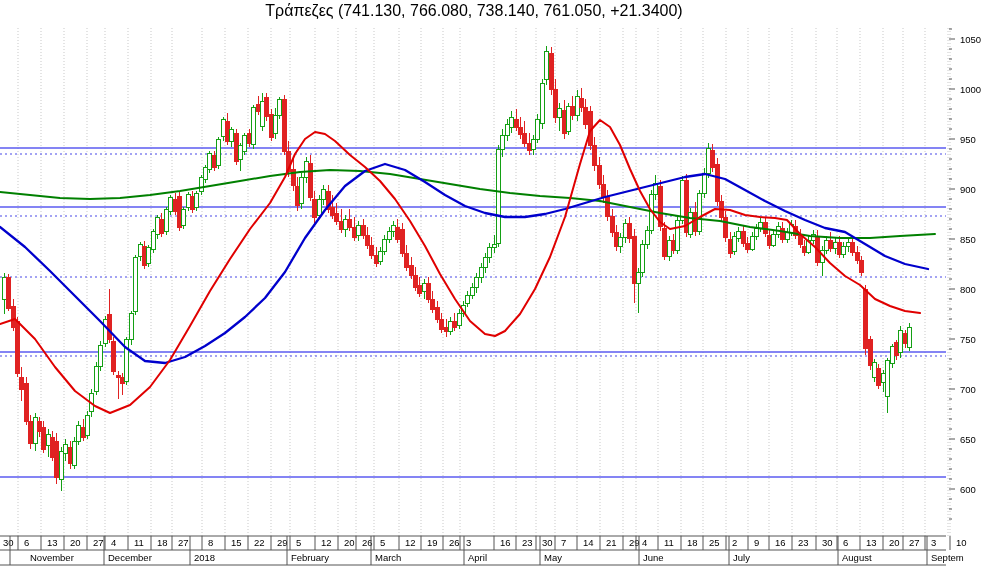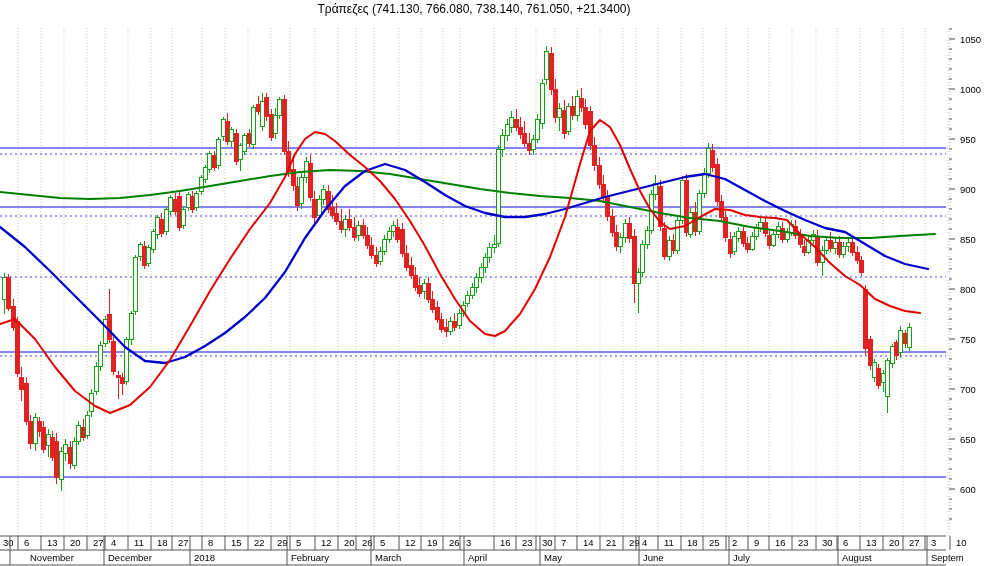--- a/index.html
+++ b/index.html
@@ -1,19 +1,19 @@
 <!DOCTYPE html>
 <html><head>
 <meta charset="utf-8">
 <style>
   html,body{margin:0;padding:0;background:#fff;}
   #screen{position:relative;width:992px;height:566px;background:#ffffff;overflow:hidden;
           font-family:"Liberation Sans", sans-serif;}
   #chart-title{position:absolute;top:2px;left:0;width:948px;text-align:center;
-               font-size:12px;color:#000;}
+               font-size:16px;color:#000;}
   #chart-svg{position:absolute;top:0;left:0;}
 </style>
 </head>
 <body>
 <div id="screen">
 
 <div id="chart-title">Τράπεζες (741.130, 766.080, 738.140, 761.050, +21.3400)</div>
 
 <svg id="chart-svg" width="992" height="566">
       <g>

